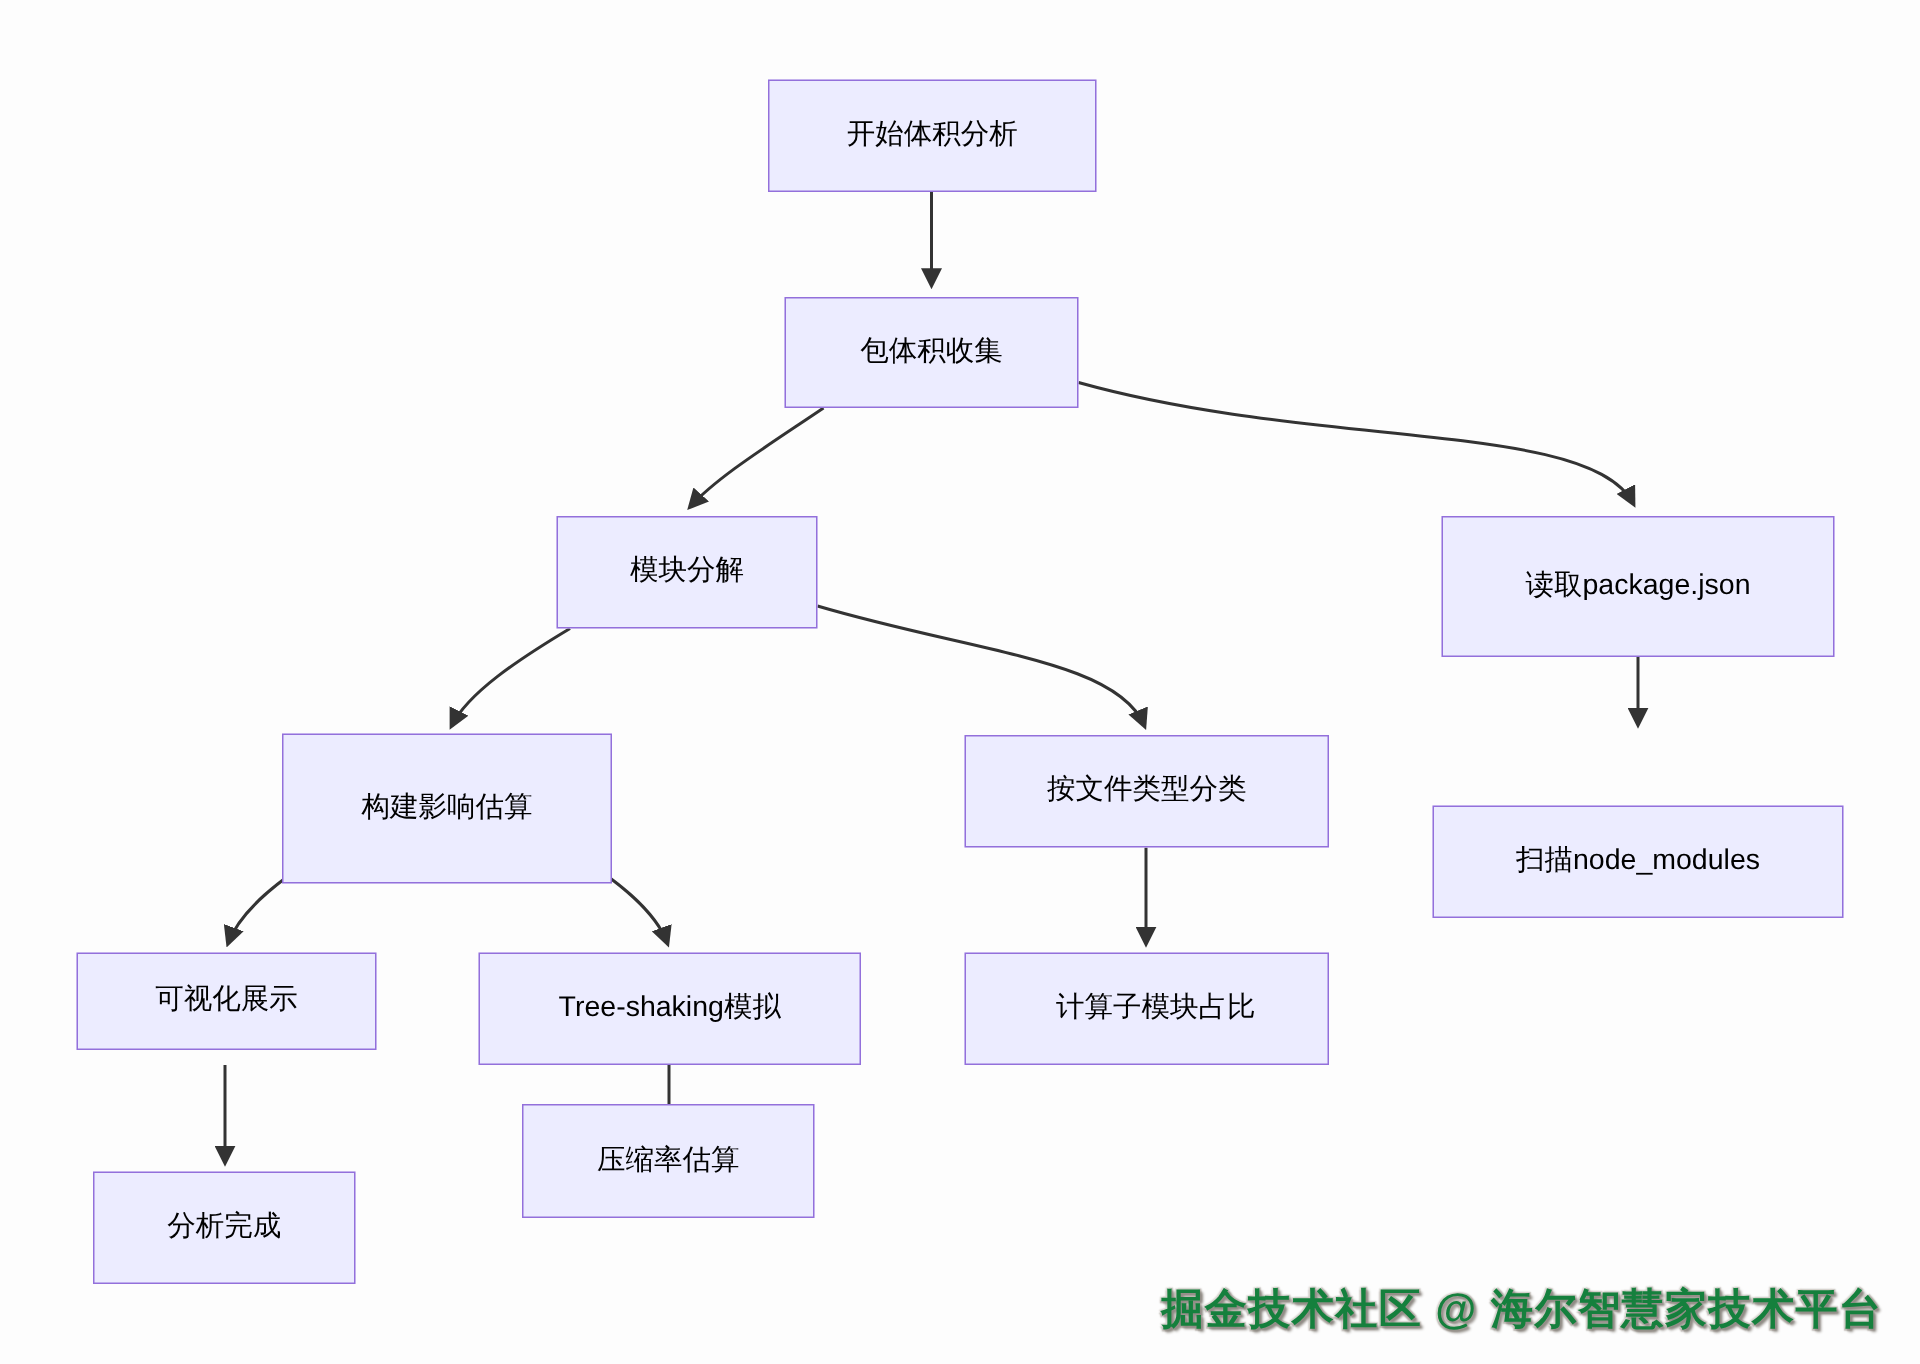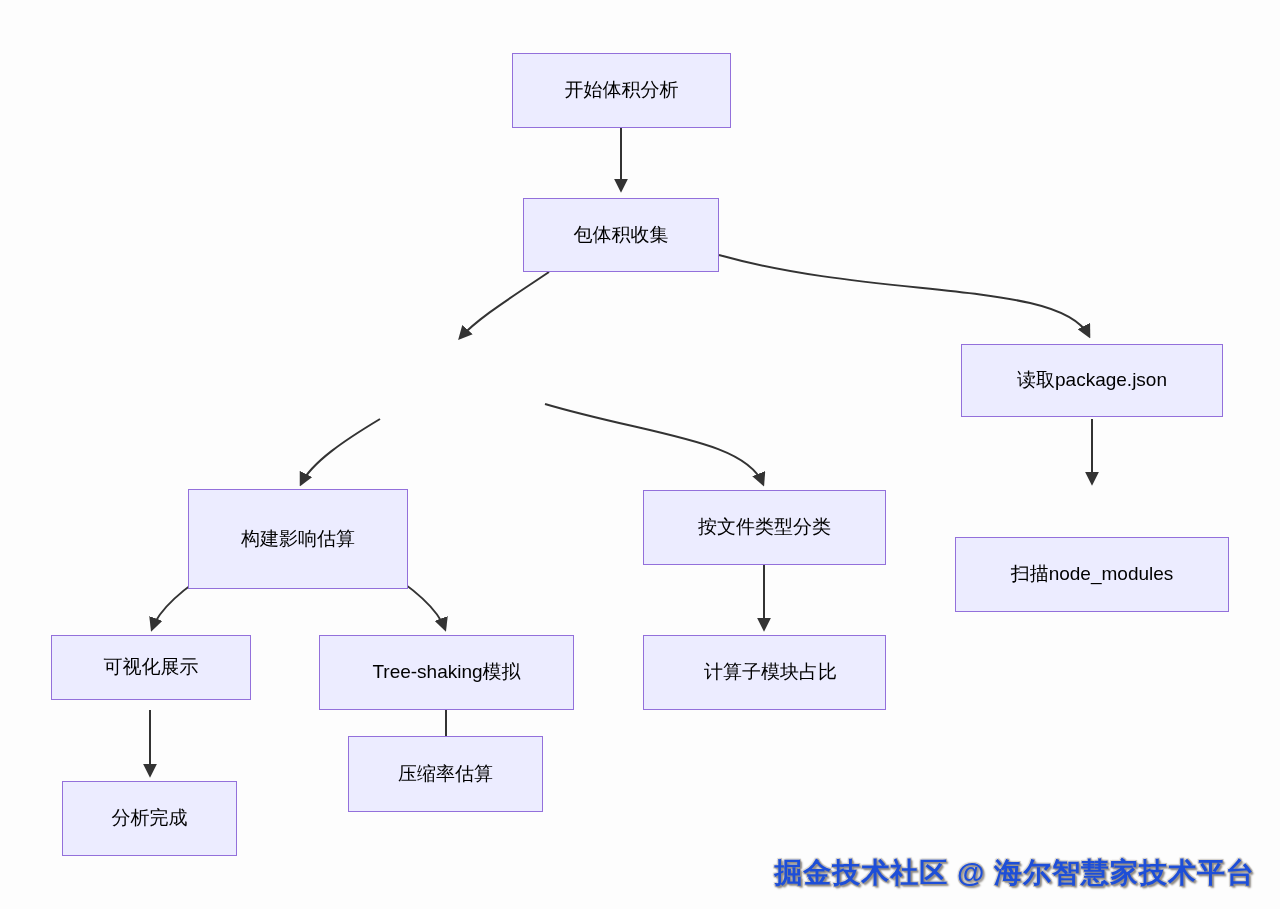--- a/index.html
+++ b/index.html
@@ -41,21 +41,21 @@
     line-height: 1.2;
     white-space: nowrap;
   }
   .watermark {
     position: absolute;
     right: 25px;
     top: 854px;
     font-size: 28px;
     font-weight: bold;
     letter-spacing: 1px;
-    color: #1d4ed8;
+    color: #15803d;
     text-shadow:
       2px 2px 2px #8f8a84,
       1px 1px 1px #a6a09a,
       -1px -1px 1px #d8d4cf,
       1px -1px 1px #bdb8b2,
       -1px 1px 1px #bdb8b2;
     white-space: nowrap;
     user-select: none;
   }
 </style>
@@ -78,21 +78,22 @@
     <path class="edge" d="M1092,419 L1092,483" marker-end="url(#arrow)"></path>
     <path class="edge" d="M221,565 C186,586 160,607 152,629" marker-end="url(#arrow)"></path>
     <path class="edge" d="M376,565 C411,586 437,607 445,629" marker-end="url(#arrow)"></path>
     <path class="edge" d="M764,565 L764,629" marker-end="url(#arrow)"></path>
     <path class="edge" d="M150,710 L150,775" marker-end="url(#arrow)"></path>
     <path class="edge" d="M446,710 L446,774" marker-end="url(#arrow)"></path>
   </svg>
 
   <div class="node" style="left:512px; top:53px;  width:219px; height:75px;">开始体积分析</div>
   <div class="node" style="left:523px; top:198px; width:196px; height:74px;">包体积收集</div>
-  <div class="node" style="left:961px; top:344px; width:262px; height:73px;">读取package.json</div>
+  <div class="node" style="left:371px; top:344px; width:174px; height:75px;">模块分解</div>
+  <div class="node" style="left:961px; top:344px; width:262px; height:94px;">读取package.json</div>
   <div class="node" style="left:188px; top:489px; width:220px; height:100px;">构建影响估算</div>
   <div class="node" style="left:643px; top:490px; width:243px; height:75px;">按文件类型分类</div>
   <div class="node" style="left:955px; top:489px; width:274px; height:75px;margin-top:48px;">扫描node_modules</div>
   <div class="node" style="left:51px;  top:635px; width:200px; height:65px;">可视化展示</div>
   <div class="node" style="left:319px; top:635px; width:255px; height:75px;">Tree-shaking模拟</div>
   <div class="node" style="left:643px; top:635px; width:243px; height:75px;padding-left:12px;">计算子模块占比</div>
   <div class="node" style="left:62px;  top:781px; width:175px; height:75px;">分析完成</div>
   <div class="node" style="left:348px; top:736px; width:195px; height:76px;">压缩率估算</div>
 
   <div class="watermark">掘金技术社区 @ 海尔智慧家技术平台</div>

